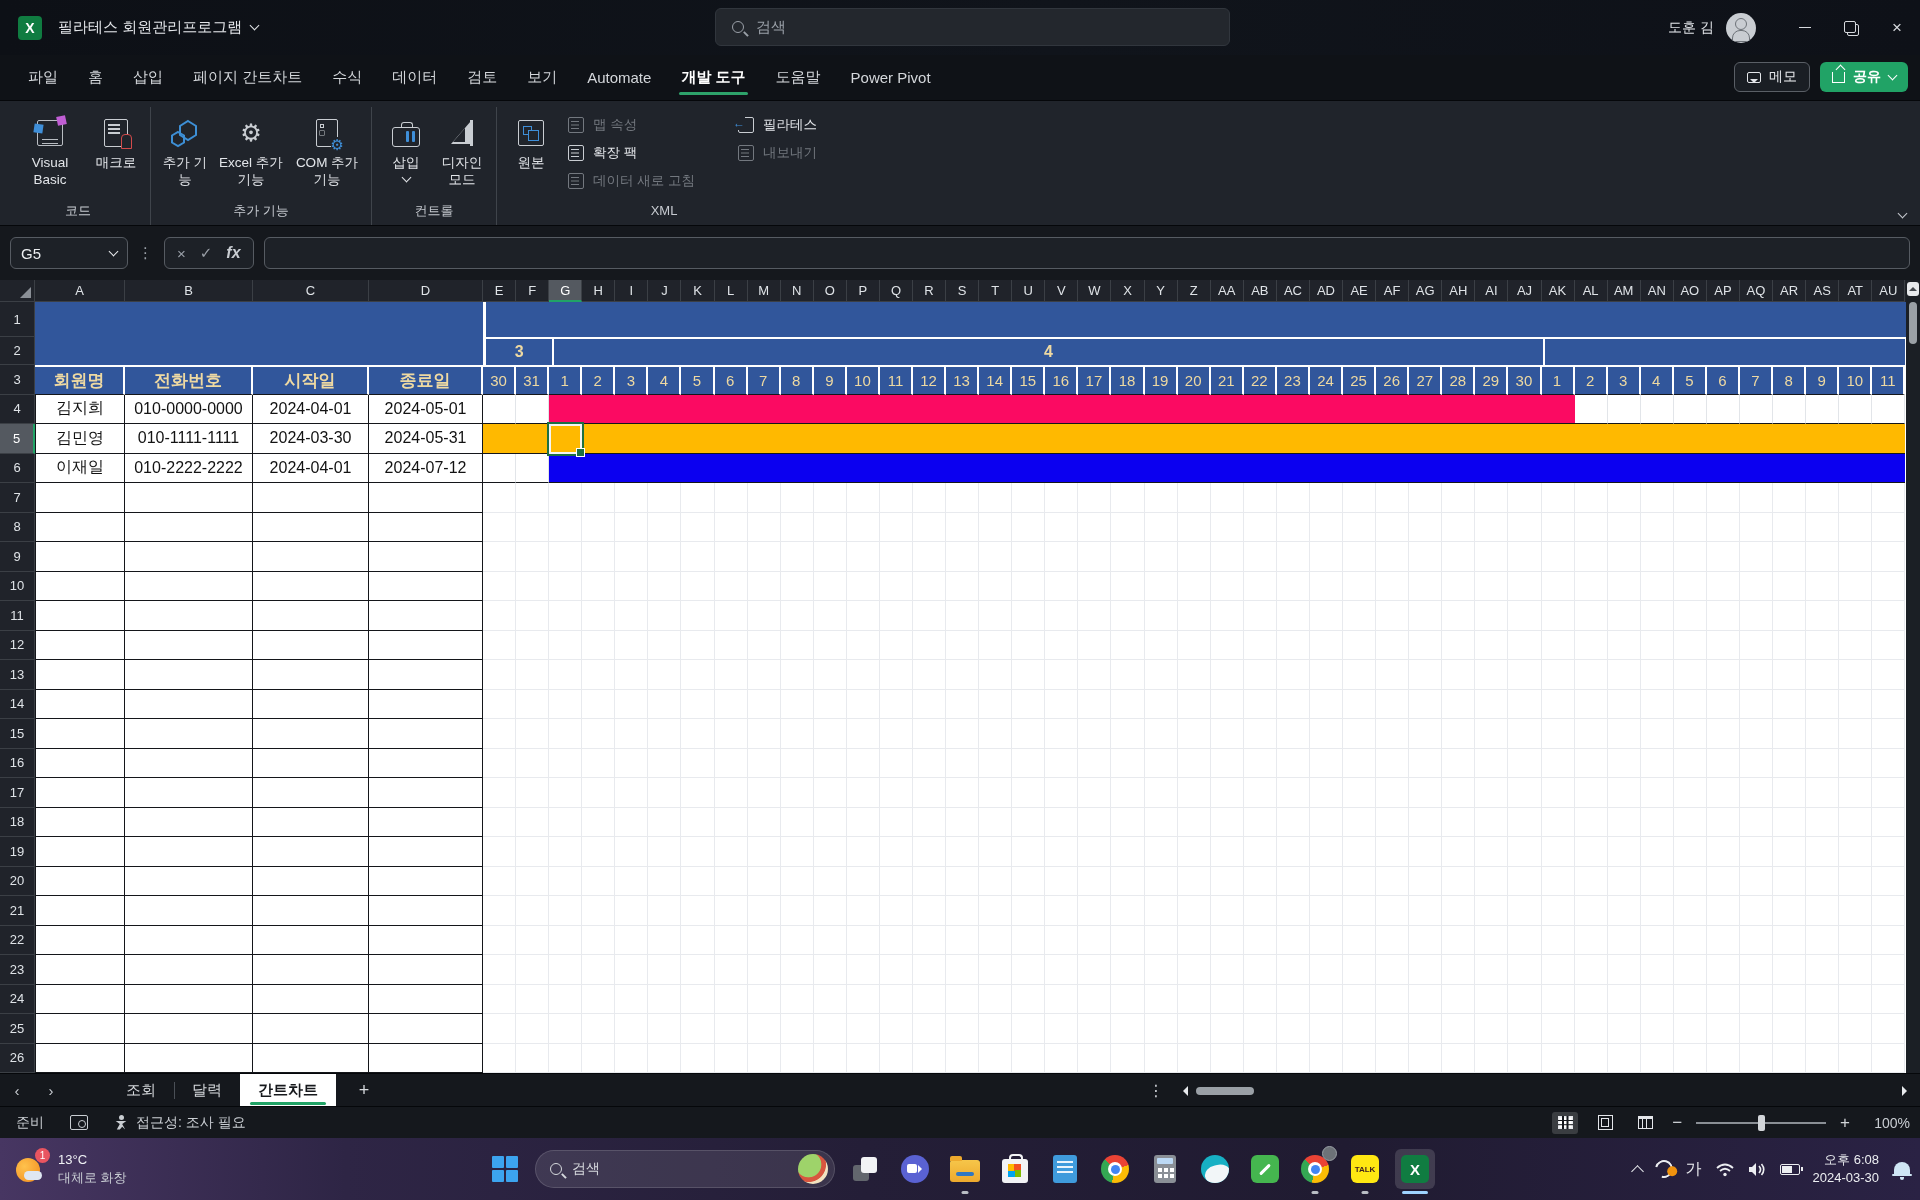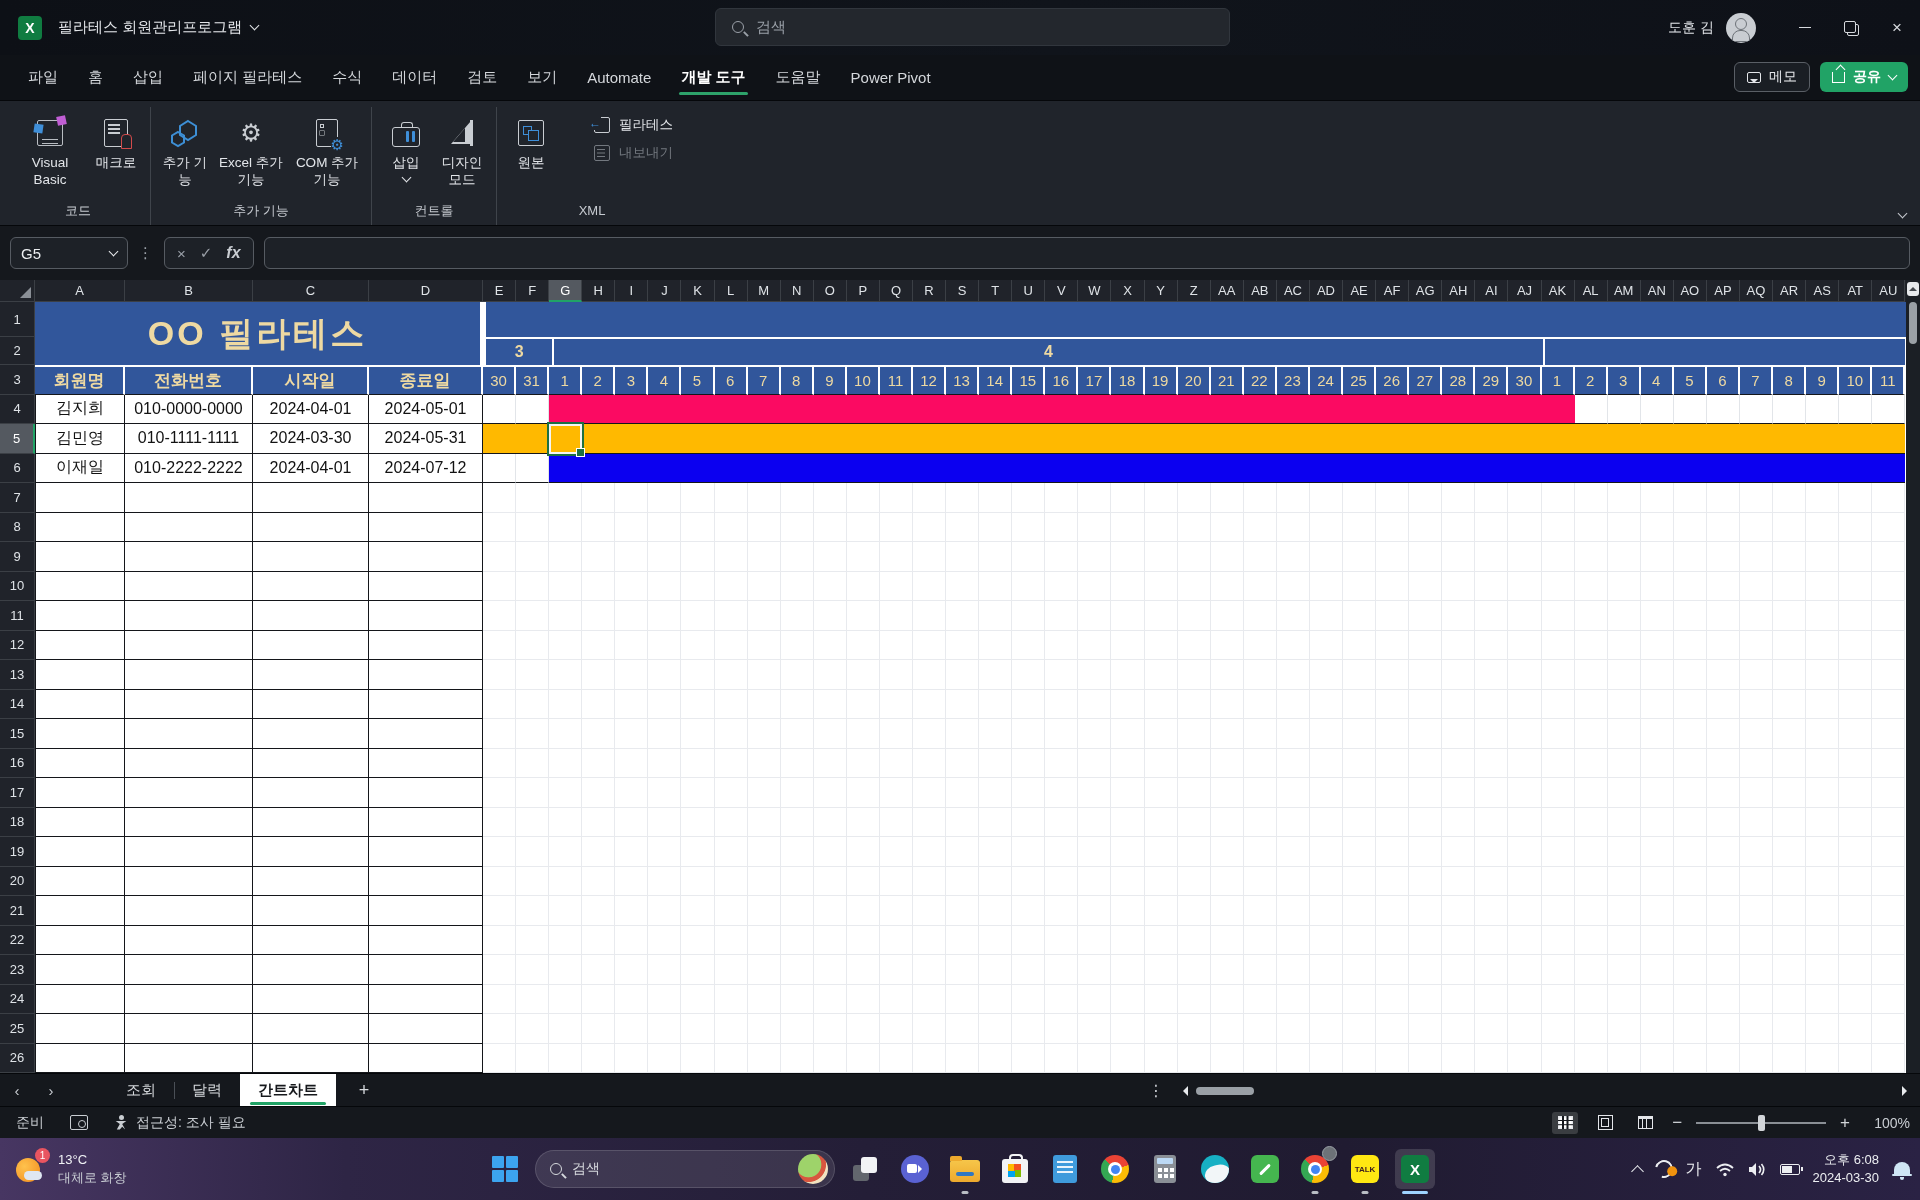--- a/index.html
+++ b/index.html
@@ -262,21 +262,21 @@
       <div class="winbtn wb-rest"></div>
       <div class="winbtn wb-close">×</div>
     </div>
   </div>
 
   <div class="tabrow">
     <div class="rtabs">
         <div class="rtab">파일</div>
         <div class="rtab">홈</div>
         <div class="rtab">삽입</div>
-        <div class="rtab">페이지 필라테스</div>
+        <div class="rtab">페이지 간트차트</div>
         <div class="rtab">수식</div>
         <div class="rtab">데이터</div>
         <div class="rtab">검토</div>
         <div class="rtab">보기</div>
         <div class="rtab">Automate</div>
         <div class="rtab active">개발 도구</div>
         <div class="rtab">도움말</div>
         <div class="rtab">Power Pivot</div>
       </div>
     <div class="tabrow-right">
@@ -365,20 +365,46 @@
       <div class="rg-label">컨트롤</div>
     </div>
 
     <div class="rgroup">
       <div class="rg-body">
         <div class="rbig narrow">
           <span class="bigic">
               <span class="i-source"></span>
             </span>
           <span>원본</span>
+        </div>
+        <div class="rstack">
+          <div class="rsmall disabled">
+            <span class="smic">
+                <span class="i-doc">
+                  <i></i>
+                </span>
+              </span>
+            <span>맵 속성</span>
+          </div>
+          <div class="rsmall">
+            <span class="smic">
+                <span class="i-doc" style="color:#c9cdd2">
+                  <i></i>
+                </span>
+              </span>
+            <span>확장 팩</span>
+          </div>
+          <div class="rsmall disabled">
+            <span class="smic">
+                <span class="i-doc">
+                  <i></i>
+                </span>
+              </span>
+            <span>데이터 새로 고침</span>
+          </div>
         </div>
         <div class="rstack" style="margin-left:26px">
           <div class="rsmall">
             <span class="smic">
                 <span class="i-import"></span>
               </span>
             <span>필라테스</span>
           </div>
           <div class="rsmall disabled">
             <span class="smic">
@@ -1669,21 +1695,20 @@
             <div class="gcell" style="width: 33.093px; flex: 0 0 auto;"></div>
             <div class="gcell" style="width: 33.093px; flex: 0 0 auto;"></div>
             <div class="gcell" style="width: 33.093px; flex: 0 0 auto;"></div>
             <div class="gcell" style="width: 33.093px; flex: 0 0 auto;"></div>
             <div class="gcell" style="width: 33.093px; flex: 0 0 auto;"></div>
             <div class="gcell" style="width: 33.093px; flex: 0 0 auto;"></div>
             <div class="gcell" style="width: 33.093px; flex: 0 0 auto;"></div>
             <div class="gcell" style="width: 33.093px; flex: 0 0 auto;"></div>
             <div class="gcell" style="width: 33.093px; flex: 0 0 auto;"></div>
           </div>
-          <div class="titleoverlay">OO 필라테스</div>
           <div class="selbox" style="left: 549.186px; top: 122px; width: 33.093px; height: 29.5px;"></div>
         </div>
     </div>
     <div class="vscroll">
       <div class="vs-up"></div>
       <div class="vs-thumb"></div>
     </div>
   </div>
 
   <div class="stabs">

